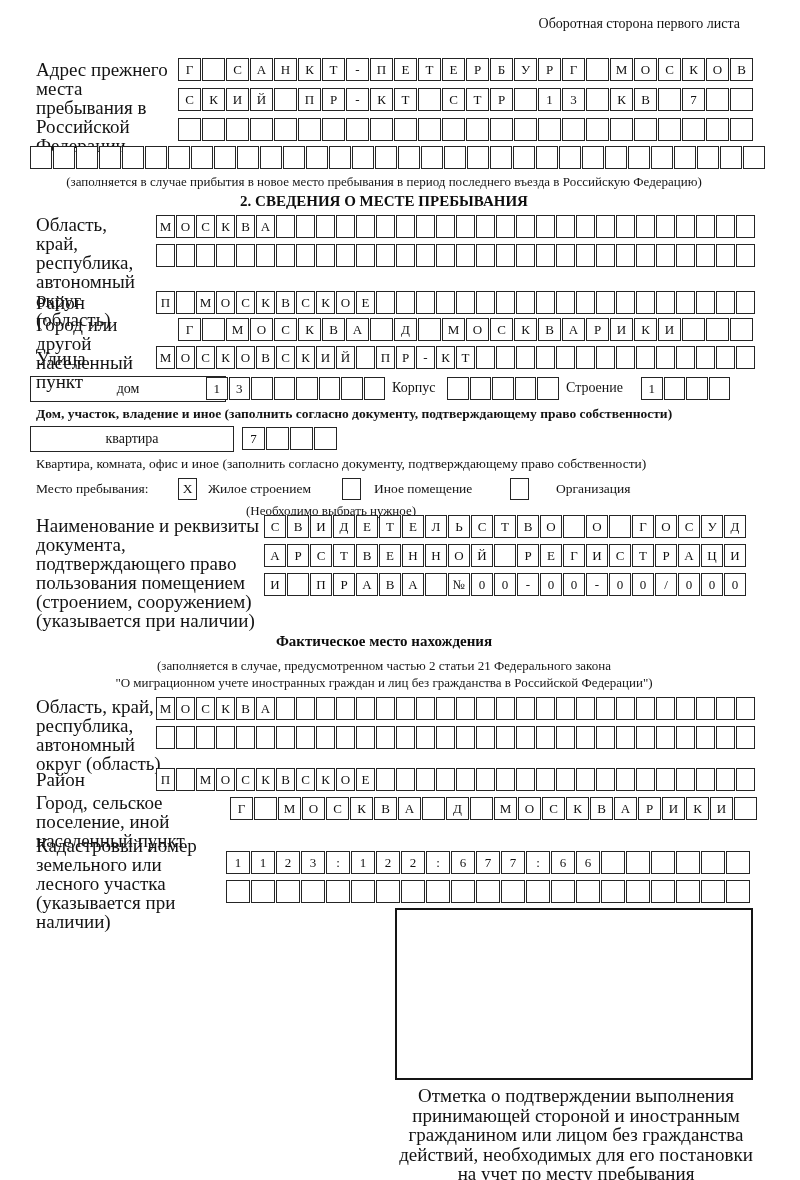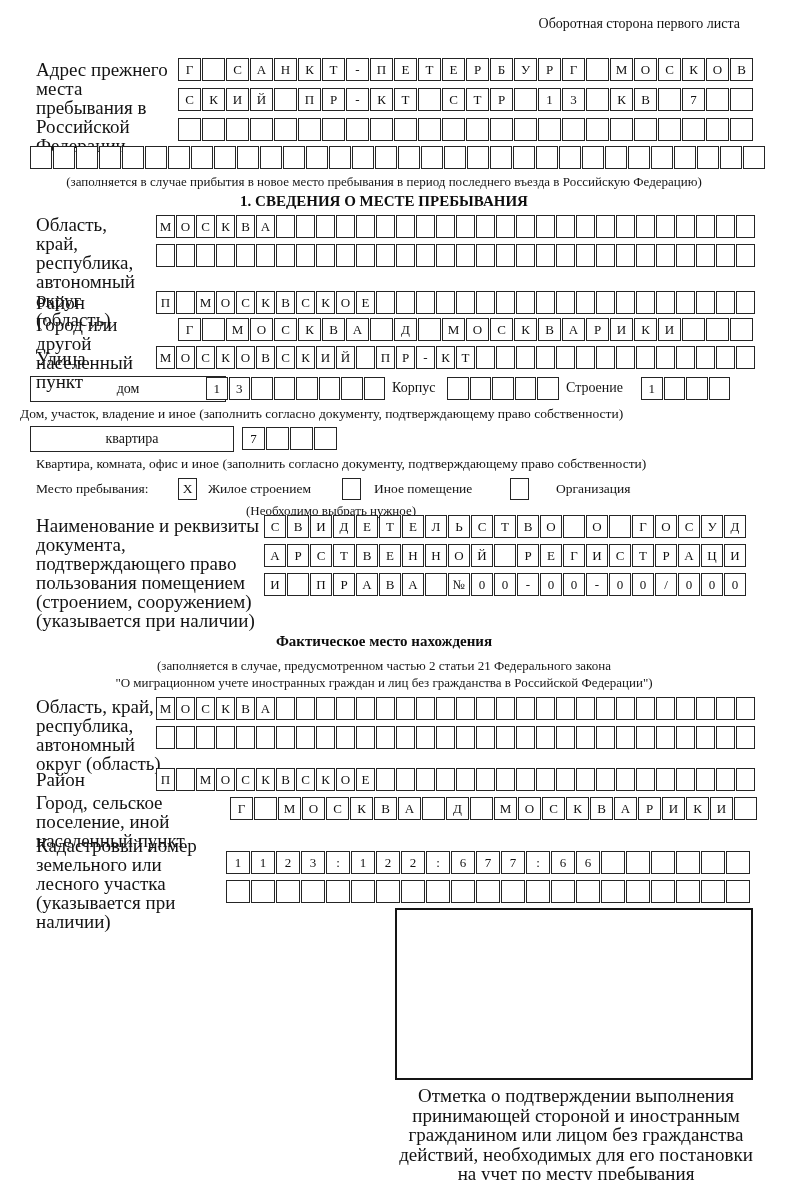--- a/index.html
+++ b/index.html
@@ -141,21 +141,21 @@
       <span class="cell"></span>
       <span class="cell"></span>
       <span class="cell"></span>
       <span class="cell"></span>
       <span class="cell"></span>
       <span class="cell"></span>
       <span class="cell"></span>
     </div>
   <div class="abs ctr note" style="top:174px;">(заполняется в случае прибытия в новое место пребывания в период последнего въезда в Российскую Федерацию)</div>
 
-  <div class="abs ctr ttl" style="top:193px;">1. СВЕДЕНИЯ О МЕСТЕ ПРЕБЫВАНИЯ</div>
+  <div class="abs ctr ttl" style="top:193px;">2. СВЕДЕНИЯ О МЕСТЕ ПРЕБЫВАНИЯ</div>
 
   <div class="abs lbl" style="left:36px;top:215px;width:112px;">Область, край, республика, автономный округ (область)</div>
   <div class="abs cells cw19" style="left:156px;top:215px;">
       <span class="cell">М</span>
       <span class="cell">О</span>
       <span class="cell">С</span>
       <span class="cell">К</span>
       <span class="cell">В</span>
       <span class="cell">А</span>
       <span class="cell"></span>
@@ -331,21 +331,21 @@
       <span class="cell"></span>
       <span class="cell"></span>
     </div>
   <div class="abs cap" style="left:566px;top:380px;font-size:14px;">Строение</div>
   <div class="abs cells cw21" style="left:641px;top:377px;">
       <span class="cell">1</span>
       <span class="cell"></span>
       <span class="cell"></span>
       <span class="cell"></span>
     </div>
-  <div class="abs cap" style="left:20px;top:406px;">Дом, участок, владение и иное (заполнить согласно документу, подтверждающему право собственности)</div>
+  <div class="abs cap" style="left:36px;top:406px;font-weight:bold;">Дом, участок, владение и иное (заполнить согласно документу, подтверждающему право собственности)</div>
 
   <div class="abs wbox" style="left:30px;top:426px;width:204px;">квартира</div>
   <div class="abs cells cw23" style="left:242px;top:427px;">
       <span class="cell">7</span>
       <span class="cell"></span>
       <span class="cell"></span>
       <span class="cell"></span>
     </div>
   <div class="abs cap" style="left:36px;top:456px;">Квартира, комната, офис и иное (заполнить согласно документу, подтверждающему право собственности)</div>
 

